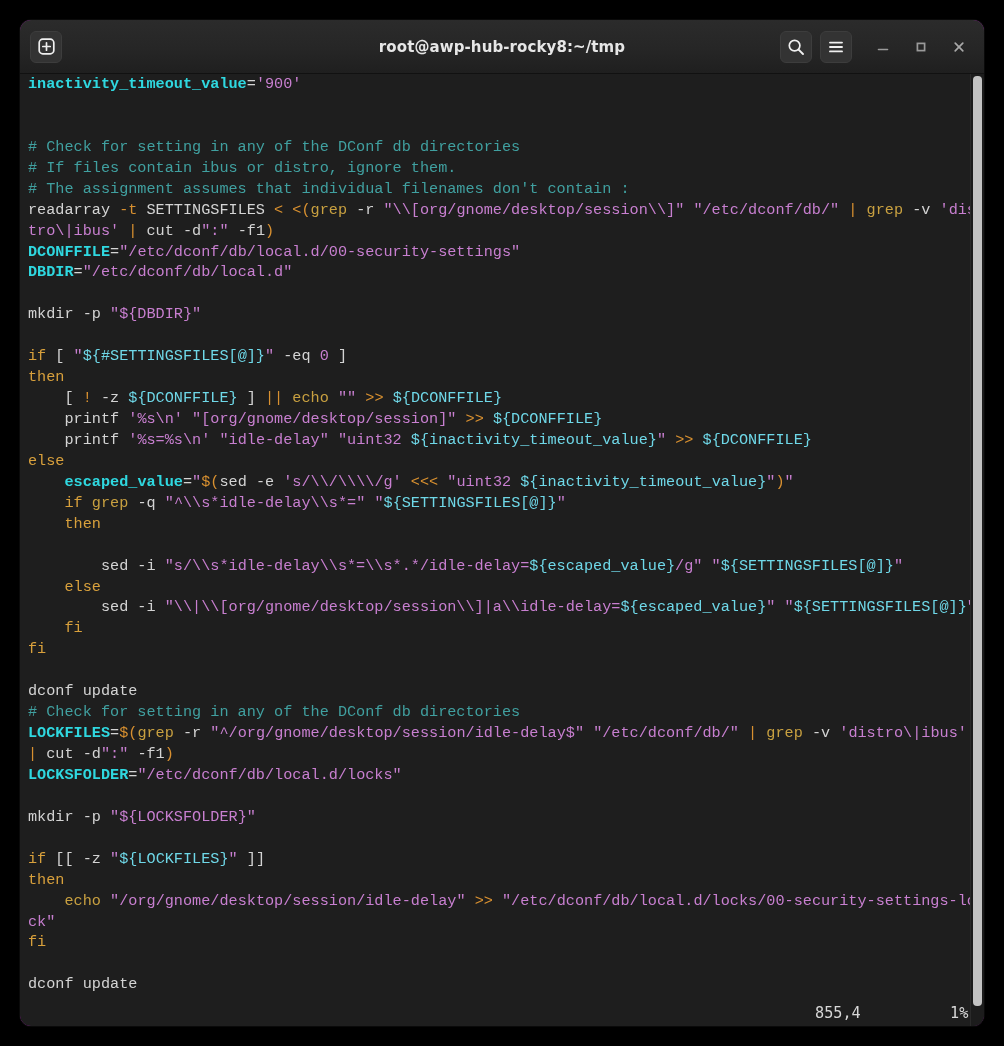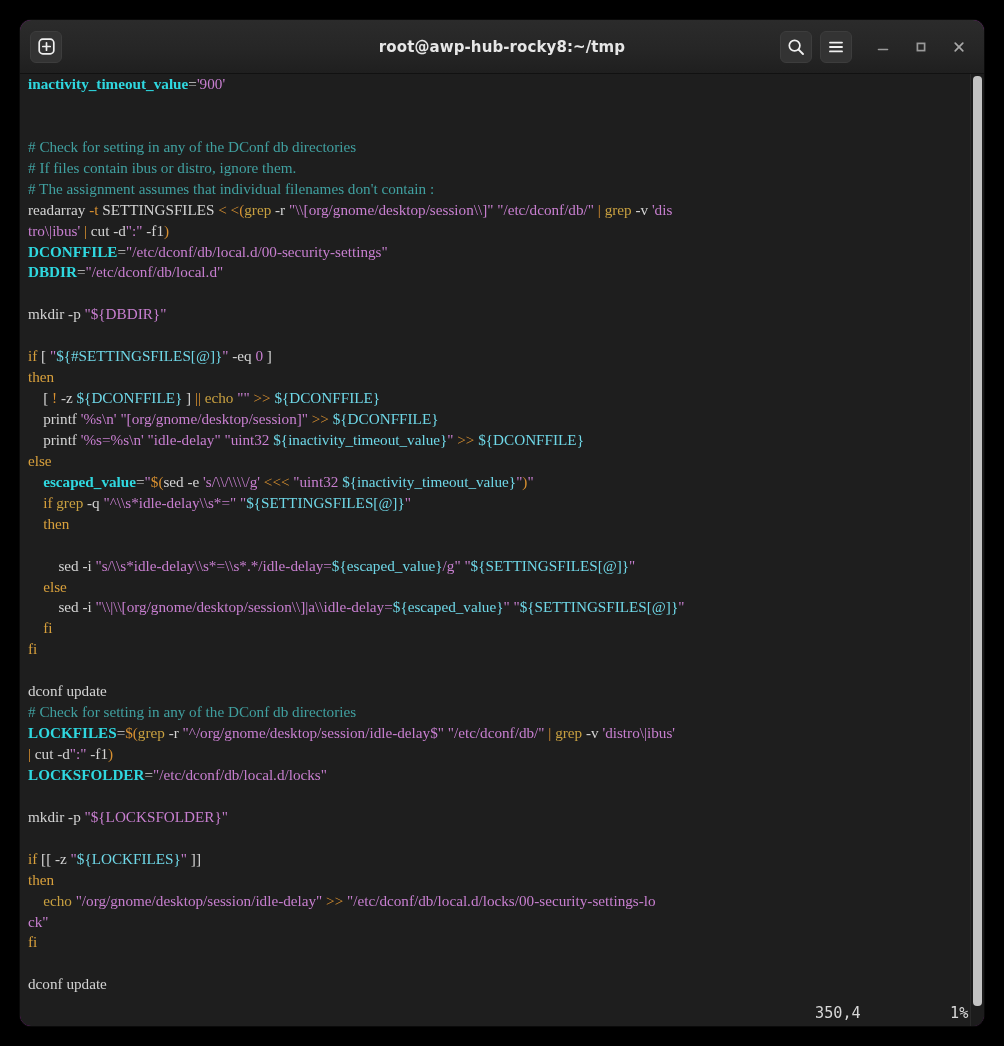--- a/index.html
+++ b/index.html
@@ -78,21 +78,21 @@
     position: relative;
     height: 952px;
     background: #1e1e1e;
     overflow: hidden;
   }
   #termtext {
     position: absolute;
     left: 8px;
     top: 0px;
     right: 18px;
-    font-family: Liberation Serif, serif;
+    font-family: Liberation Mono, monospace;
     font-size: 15.2px;
     line-height: 20.95px;
     white-space: pre;
     color: #d0d0d0;
     letter-spacing: 0px;
   }
   .ln { height: 20.95px; }
 
   
   .c-def   { color: #d4d4d4; }            
@@ -190,21 +190,21 @@
       </div>
 
     </div>
   </div>
 
   <div id="term">
 
     <div id="termtext"><div class="ln"><span class="c-id">inactivity_timeout_value</span><span class="c-def">=</span><span class="c-str">'900'</span></div><div class="ln">&nbsp;</div><div class="ln">&nbsp;</div><div class="ln"><span class="c-com"># Check for setting in any of the DConf db directories</span></div><div class="ln"><span class="c-com"># If files contain ibus or distro, ignore them.</span></div><div class="ln"><span class="c-com"># The assignment assumes that individual filenames don't contain :</span></div><div class="ln"><span class="c-def">readarray </span><span class="c-op">-t</span><span class="c-def"> SETTINGSFILES </span><span class="c-op">&lt;</span><span class="c-op"> &lt;(</span><span class="c-cmd">grep</span><span class="c-def"> -r </span><span class="c-str">"\\[org/gnome/desktop/session\\]"</span><span class="c-def"> </span><span class="c-str">"/etc/dconf/db/"</span><span class="c-def"> </span><span class="c-op">|</span><span class="c-def"> </span><span class="c-cmd">grep</span><span class="c-def"> -v </span><span class="c-str">'dis</span></div><div class="ln"><span class="c-str">tro\|ibus'</span><span class="c-def"> </span><span class="c-op">|</span><span class="c-def"> cut -d</span><span class="c-str">":"</span><span class="c-def"> -f1</span><span class="c-op">)</span></div><div class="ln"><span class="c-id">DCONFFILE</span><span class="c-def">=</span><span class="c-str">"/etc/dconf/db/local.d/00-security-settings"</span></div><div class="ln"><span class="c-id">DBDIR</span><span class="c-def">=</span><span class="c-str">"/etc/dconf/db/local.d"</span></div><div class="ln">&nbsp;</div><div class="ln"><span class="c-def">mkdir -p </span><span class="c-str">"${DBDIR}"</span></div><div class="ln">&nbsp;</div><div class="ln"><span class="c-key">if</span><span class="c-def"> [ </span><span class="c-str">"</span><span class="c-var">${#SETTINGSFILES[@]}</span><span class="c-str">"</span><span class="c-def"> -eq </span><span class="c-num">0</span><span class="c-def"> ]</span></div><div class="ln"><span class="c-key">then</span></div><div class="ln"><span class="c-def">    [ </span><span class="c-op">!</span><span class="c-def"> -z </span><span class="c-var">${DCONFFILE}</span><span class="c-def"> ] </span><span class="c-op">||</span><span class="c-def"> </span><span class="c-cmd">echo</span><span class="c-def"> </span><span class="c-str">""</span><span class="c-def"> </span><span class="c-op">&gt;&gt;</span><span class="c-def"> </span><span class="c-var">${DCONFFILE}</span></div><div class="ln"><span class="c-def">    printf </span><span class="c-str">'%s\n'</span><span class="c-def"> </span><span class="c-str">"[org/gnome/desktop/session]"</span><span class="c-def"> </span><span class="c-op">&gt;&gt;</span><span class="c-def"> </span><span class="c-var">${DCONFFILE}</span></div><div class="ln"><span class="c-def">    printf </span><span class="c-str">'%s=%s\n'</span><span class="c-def"> </span><span class="c-str">"idle-delay"</span><span class="c-def"> </span><span class="c-str">"uint32 </span><span class="c-var">${inactivity_timeout_value}</span><span class="c-str">"</span><span class="c-def"> </span><span class="c-op">&gt;&gt;</span><span class="c-def"> </span><span class="c-var">${DCONFFILE}</span></div><div class="ln"><span class="c-key">else</span></div><div class="ln"><span class="c-def">    </span><span class="c-id">escaped_value</span><span class="c-def">=</span><span class="c-str">"</span><span class="c-op">$(</span><span class="c-def">sed -e </span><span class="c-str">'s/\\/\\\\/g'</span><span class="c-def"> </span><span class="c-op">&lt;&lt;&lt;</span><span class="c-def"> </span><span class="c-str">"uint32 </span><span class="c-var">${inactivity_timeout_value}</span><span class="c-str">"</span><span class="c-op">)</span><span class="c-str">"</span></div><div class="ln"><span class="c-def">    </span><span class="c-key">if</span><span class="c-def"> </span><span class="c-cmd">grep</span><span class="c-def"> -q </span><span class="c-str">"^\\s*idle-delay\\s*="</span><span class="c-def"> </span><span class="c-str">"</span><span class="c-var">${SETTINGSFILES[@]}</span><span class="c-str">"</span></div><div class="ln"><span class="c-def">    </span><span class="c-key">then</span></div><div class="ln">&nbsp;</div><div class="ln"><span class="c-def">        sed -i </span><span class="c-str">"s/\\s*idle-delay\\s*=\\s*.*/idle-delay=</span><span class="c-var">${escaped_value}</span><span class="c-str">/g"</span><span class="c-def"> </span><span class="c-str">"</span><span class="c-var">${SETTINGSFILES[@]}</span><span class="c-str">"</span></div><div class="ln"><span class="c-def">    </span><span class="c-key">else</span></div><div class="ln"><span class="c-def">        sed -i </span><span class="c-str">"\\|\\[org/gnome/desktop/session\\]|a\\idle-delay=</span><span class="c-var">${escaped_value}</span><span class="c-str">"</span><span class="c-def"> </span><span class="c-str">"</span><span class="c-var">${SETTINGSFILES[@]}</span><span class="c-str">"</span></div><div class="ln"><span class="c-def">    </span><span class="c-key">fi</span></div><div class="ln"><span class="c-key">fi</span></div><div class="ln">&nbsp;</div><div class="ln"><span class="c-def">dconf update</span></div><div class="ln"><span class="c-com"># Check for setting in any of the DConf db directories</span></div><div class="ln"><span class="c-id">LOCKFILES</span><span class="c-def">=</span><span class="c-op">$(</span><span class="c-cmd">grep</span><span class="c-def"> -r </span><span class="c-str">"^/org/gnome/desktop/session/idle-delay$"</span><span class="c-def"> </span><span class="c-str">"/etc/dconf/db/"</span><span class="c-def"> </span><span class="c-op">|</span><span class="c-def"> </span><span class="c-cmd">grep</span><span class="c-def"> -v </span><span class="c-str">'distro\|ibus'</span></div><div class="ln"><span class="c-op">|</span><span class="c-def"> cut -d</span><span class="c-str">":"</span><span class="c-def"> -f1</span><span class="c-op">)</span></div><div class="ln"><span class="c-id">LOCKSFOLDER</span><span class="c-def">=</span><span class="c-str">"/etc/dconf/db/local.d/locks"</span></div><div class="ln">&nbsp;</div><div class="ln"><span class="c-def">mkdir -p </span><span class="c-str">"${LOCKSFOLDER}"</span></div><div class="ln">&nbsp;</div><div class="ln"><span class="c-key">if</span><span class="c-def"> [[ -z </span><span class="c-str">"</span><span class="c-var">${LOCKFILES}</span><span class="c-str">"</span><span class="c-def"> ]]</span></div><div class="ln"><span class="c-key">then</span></div><div class="ln"><span class="c-def">    </span><span class="c-cmd">echo</span><span class="c-def"> </span><span class="c-str">"/org/gnome/desktop/session/idle-delay"</span><span class="c-def"> </span><span class="c-op">&gt;&gt;</span><span class="c-def"> </span><span class="c-str">"/etc/dconf/db/local.d/locks/00-security-settings-lo</span></div><div class="ln"><span class="c-str">ck"</span></div><div class="ln"><span class="c-key">fi</span></div><div class="ln">&nbsp;</div><div class="ln"><span class="c-def">dconf update</span></div></div>
 
     <div id="ruler">
-      <span class="pos">350,4</span>
+      <span class="pos">855,4</span>
       <span class="pct">1%</span>
     </div>
 
     <div id="scrollbar">
       <div id="scrollthumb"></div>
     </div>
 
   </div>
 
 </div>

